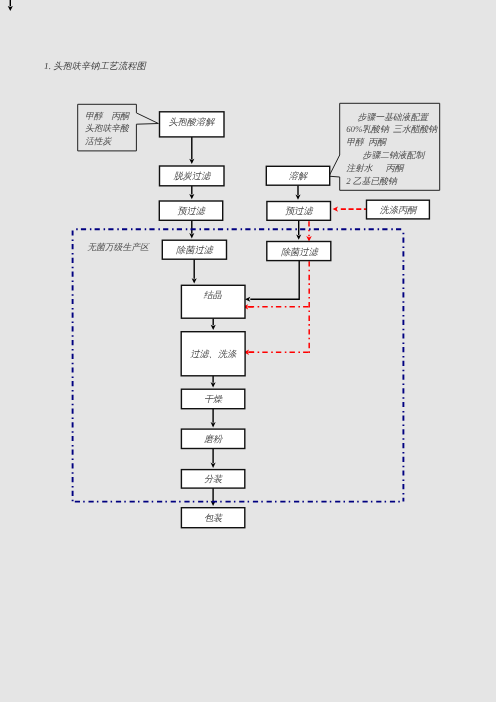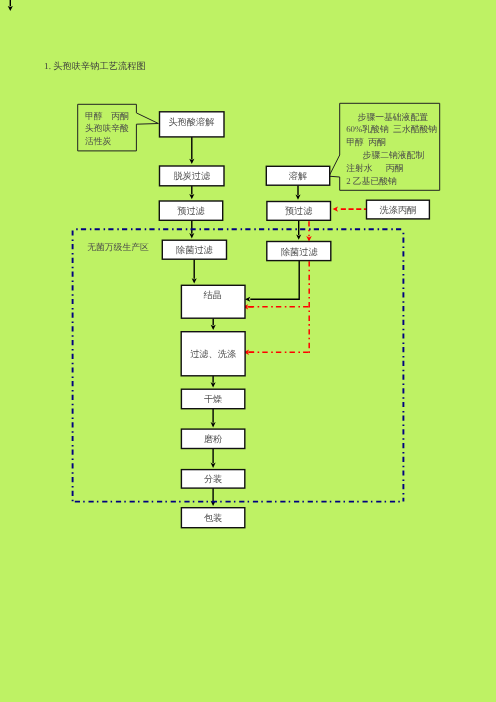--- a/index.html
+++ b/index.html
@@ -1,18 +1,18 @@
 <!DOCTYPE html>
 <html><head>
 <meta charset="utf-8">
 <style>
   html,body{margin:0;padding:0;background:#ffffff;}
   body{width:496px;height:702px;overflow:hidden;text-rendering:geometricPrecision;-webkit-font-smoothing:antialiased;
        font-family:"Liberation Serif","DejaVu Serif",serif;}
-  #page{position:relative;width:496px;height:702px;background:#bef264;overflow:hidden;-webkit-font-smoothing:antialiased;}
+  #page{position:relative;width:496px;height:702px;background:#e5e5e5;overflow:hidden;font-style:italic;-webkit-font-smoothing:antialiased;}
   .title{position:absolute;left:44px;top:60px;white-space:pre;font-size:9.2px;color:#3c3c3c;white-space:nowrap;letter-spacing:0.05px;transform:translateZ(0);}
   #chart{position:absolute;left:0;top:0;width:496px;height:702px;}
   
   .bx{fill:#ffffff;stroke:#111111;stroke-width:1.4;}
   .lbl{font-size:9.2px;fill:#4a4a4a;text-anchor:middle;transform:translateZ(0);}
   .mtl{font-size:8.8px;fill:#4a4a4a;transform:translateZ(0);white-space:pre;}
   .zlbl{font-size:8.8px;fill:#4a4a4a;transform:translateZ(0);}
   .ln{stroke:#000000;stroke-width:1.4;fill:none;}
   .thin{stroke:#222222;stroke-width:1.0;fill:none;}
   .zone{stroke:#000080;stroke-width:1.9;fill:none;stroke-dasharray:5.2 3.8 1.5 3.2;stroke-dashoffset:-8.3;}

